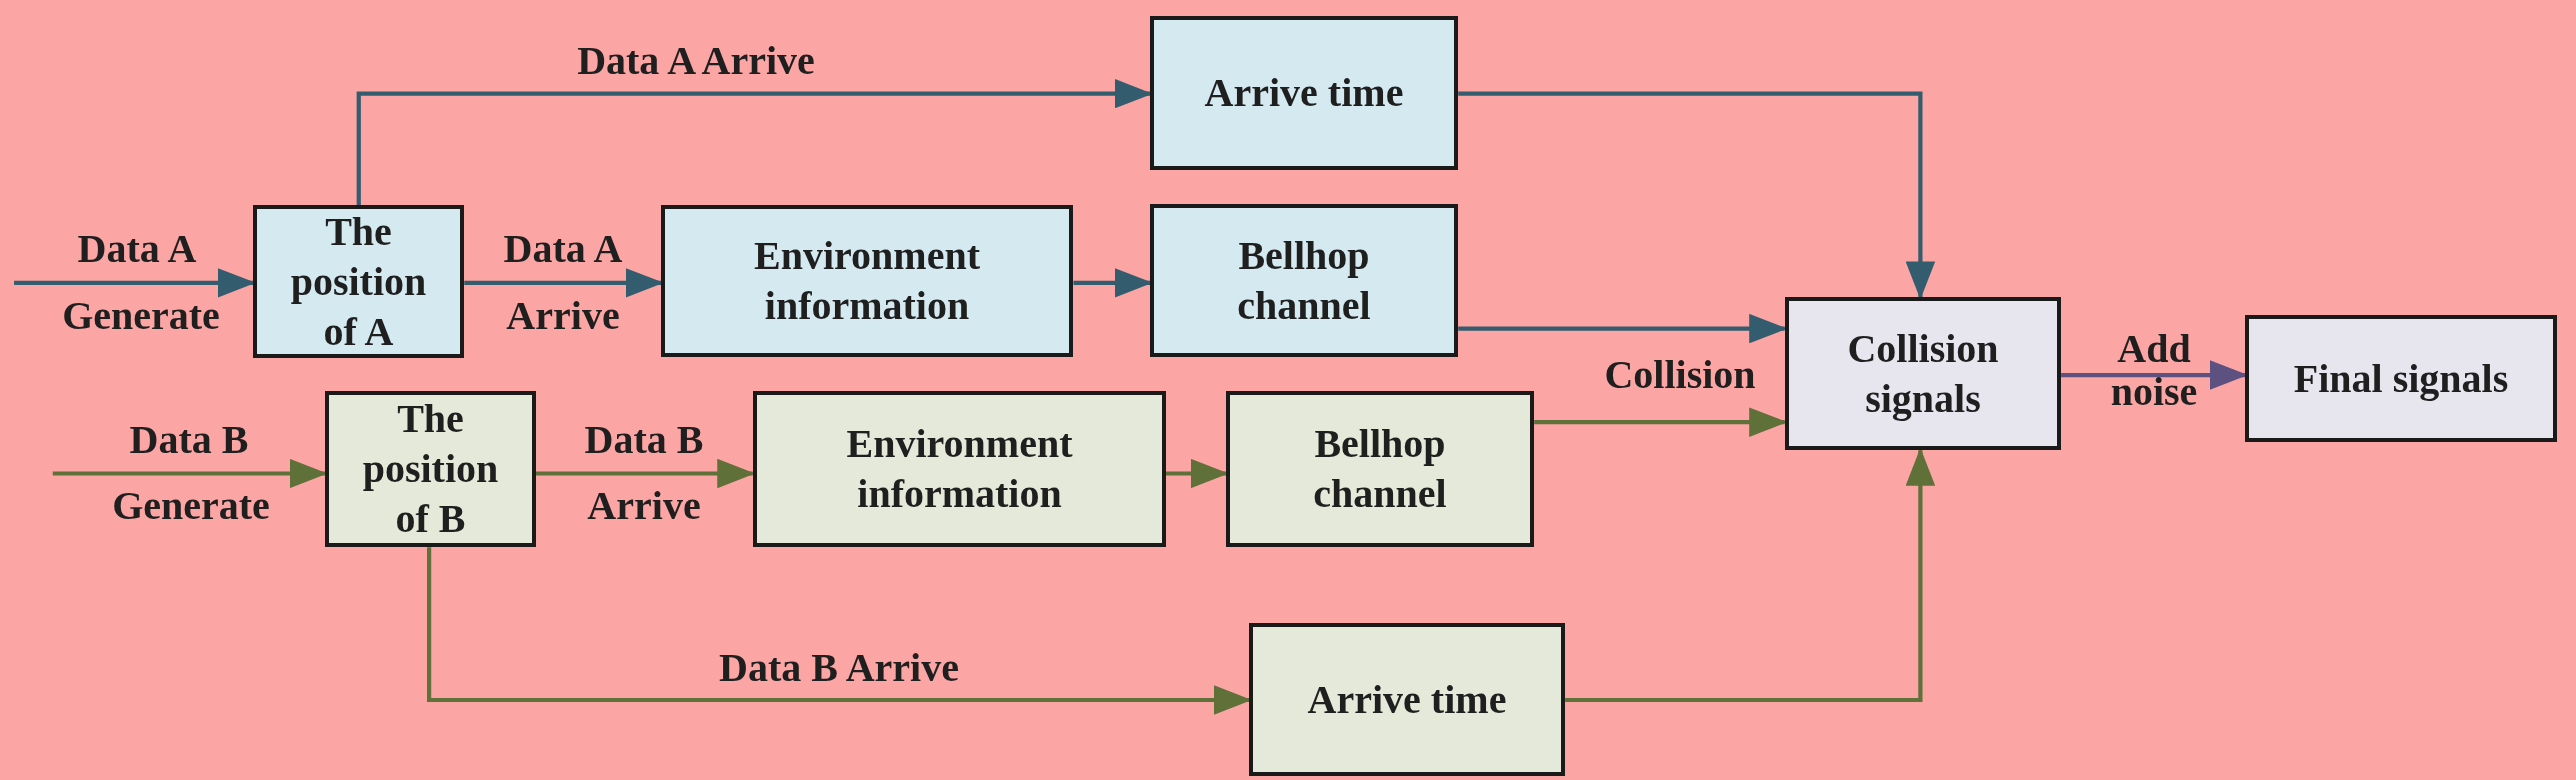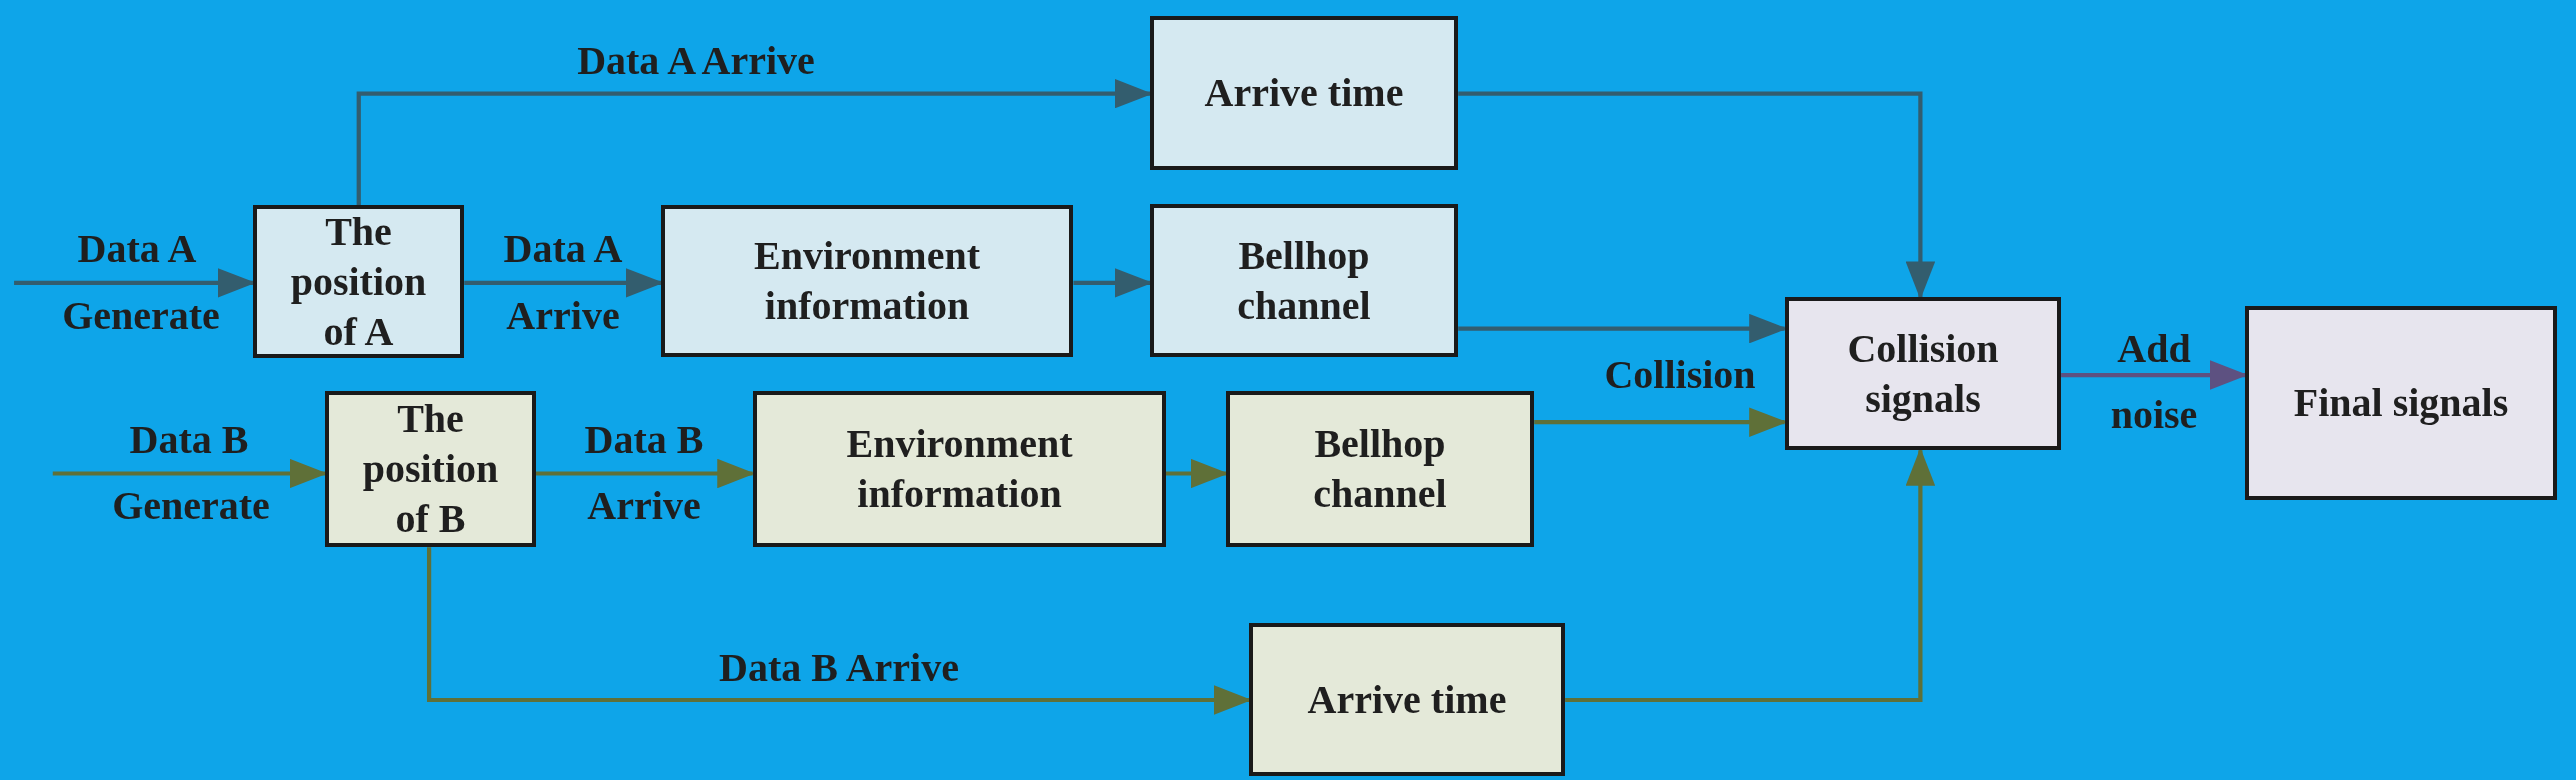--- a/index.html
+++ b/index.html
@@ -4,21 +4,21 @@
 <style>
   html, body {
     margin: 0;
     padding: 0;
     background: #ffffff;
   }
   .canvas {
     position: relative;
     width: 2576px;
     height: 781px;
-    background: #0ea5e9;
+    background: #fca5a5;
     font-family: "Liberation Serif", "DejaVu Serif", serif;
     overflow: hidden;
   }
   svg.wires {
     position: absolute;
     left: 0; top: 0;
     width: 2576px;
     height: 781px;
   }
   .node {
@@ -121,21 +121,21 @@
 
   <div class="node green" style="left:1249px; top:623px; width:316px; height:153px;">
     <span>Arrive time</span>
   </div>
 
   <div class="node lavender" style="left:1785px; top:297px; width:276px; height:153px;">
     <span>Collision</span>
     <span>signals</span>
   </div>
 
-  <div class="node lavender" style="left:2245px; top:306px; width:312px; height:194px;text-align:right;">
+  <div class="node lavender" style="left:2245px; top:315px; width:312px; height:127px;text-align:right;">
     <span>Final signals</span>
   </div>
 
   <div class="elabel" style="left:137px; top:248px;">Data A</div>
   <div class="elabel" style="left:141px; top:315px;">Generate</div>
 
   <div class="elabel" style="left:563px; top:248px;">Data A</div>
   <div class="elabel" style="left:563px; top:315px;">Arrive</div>
 
   <div class="elabel" style="left:696px; top:51px;margin-top:9px;">Data A Arrive</div>
@@ -144,16 +144,16 @@
   <div class="elabel" style="left:191px; top:505px;">Generate</div>
 
   <div class="elabel" style="left:644px; top:439px;">Data B</div>
   <div class="elabel" style="left:644px; top:505px;">Arrive</div>
 
   <div class="elabel" style="left:839px; top:667px;">Data B Arrive</div>
 
   <div class="elabel" style="left:1680px; top:374px;">Collision</div>
 
   <div class="elabel" style="left:2154px; top:336px;margin-top:12px;">Add</div>
-  <div class="elabel" style="left:2154px; top:414px;">noise</div>
+  <div class="elabel" style="left:2154px; top:391px;">noise</div>
 
 </div>
 
 
 </body></html>

